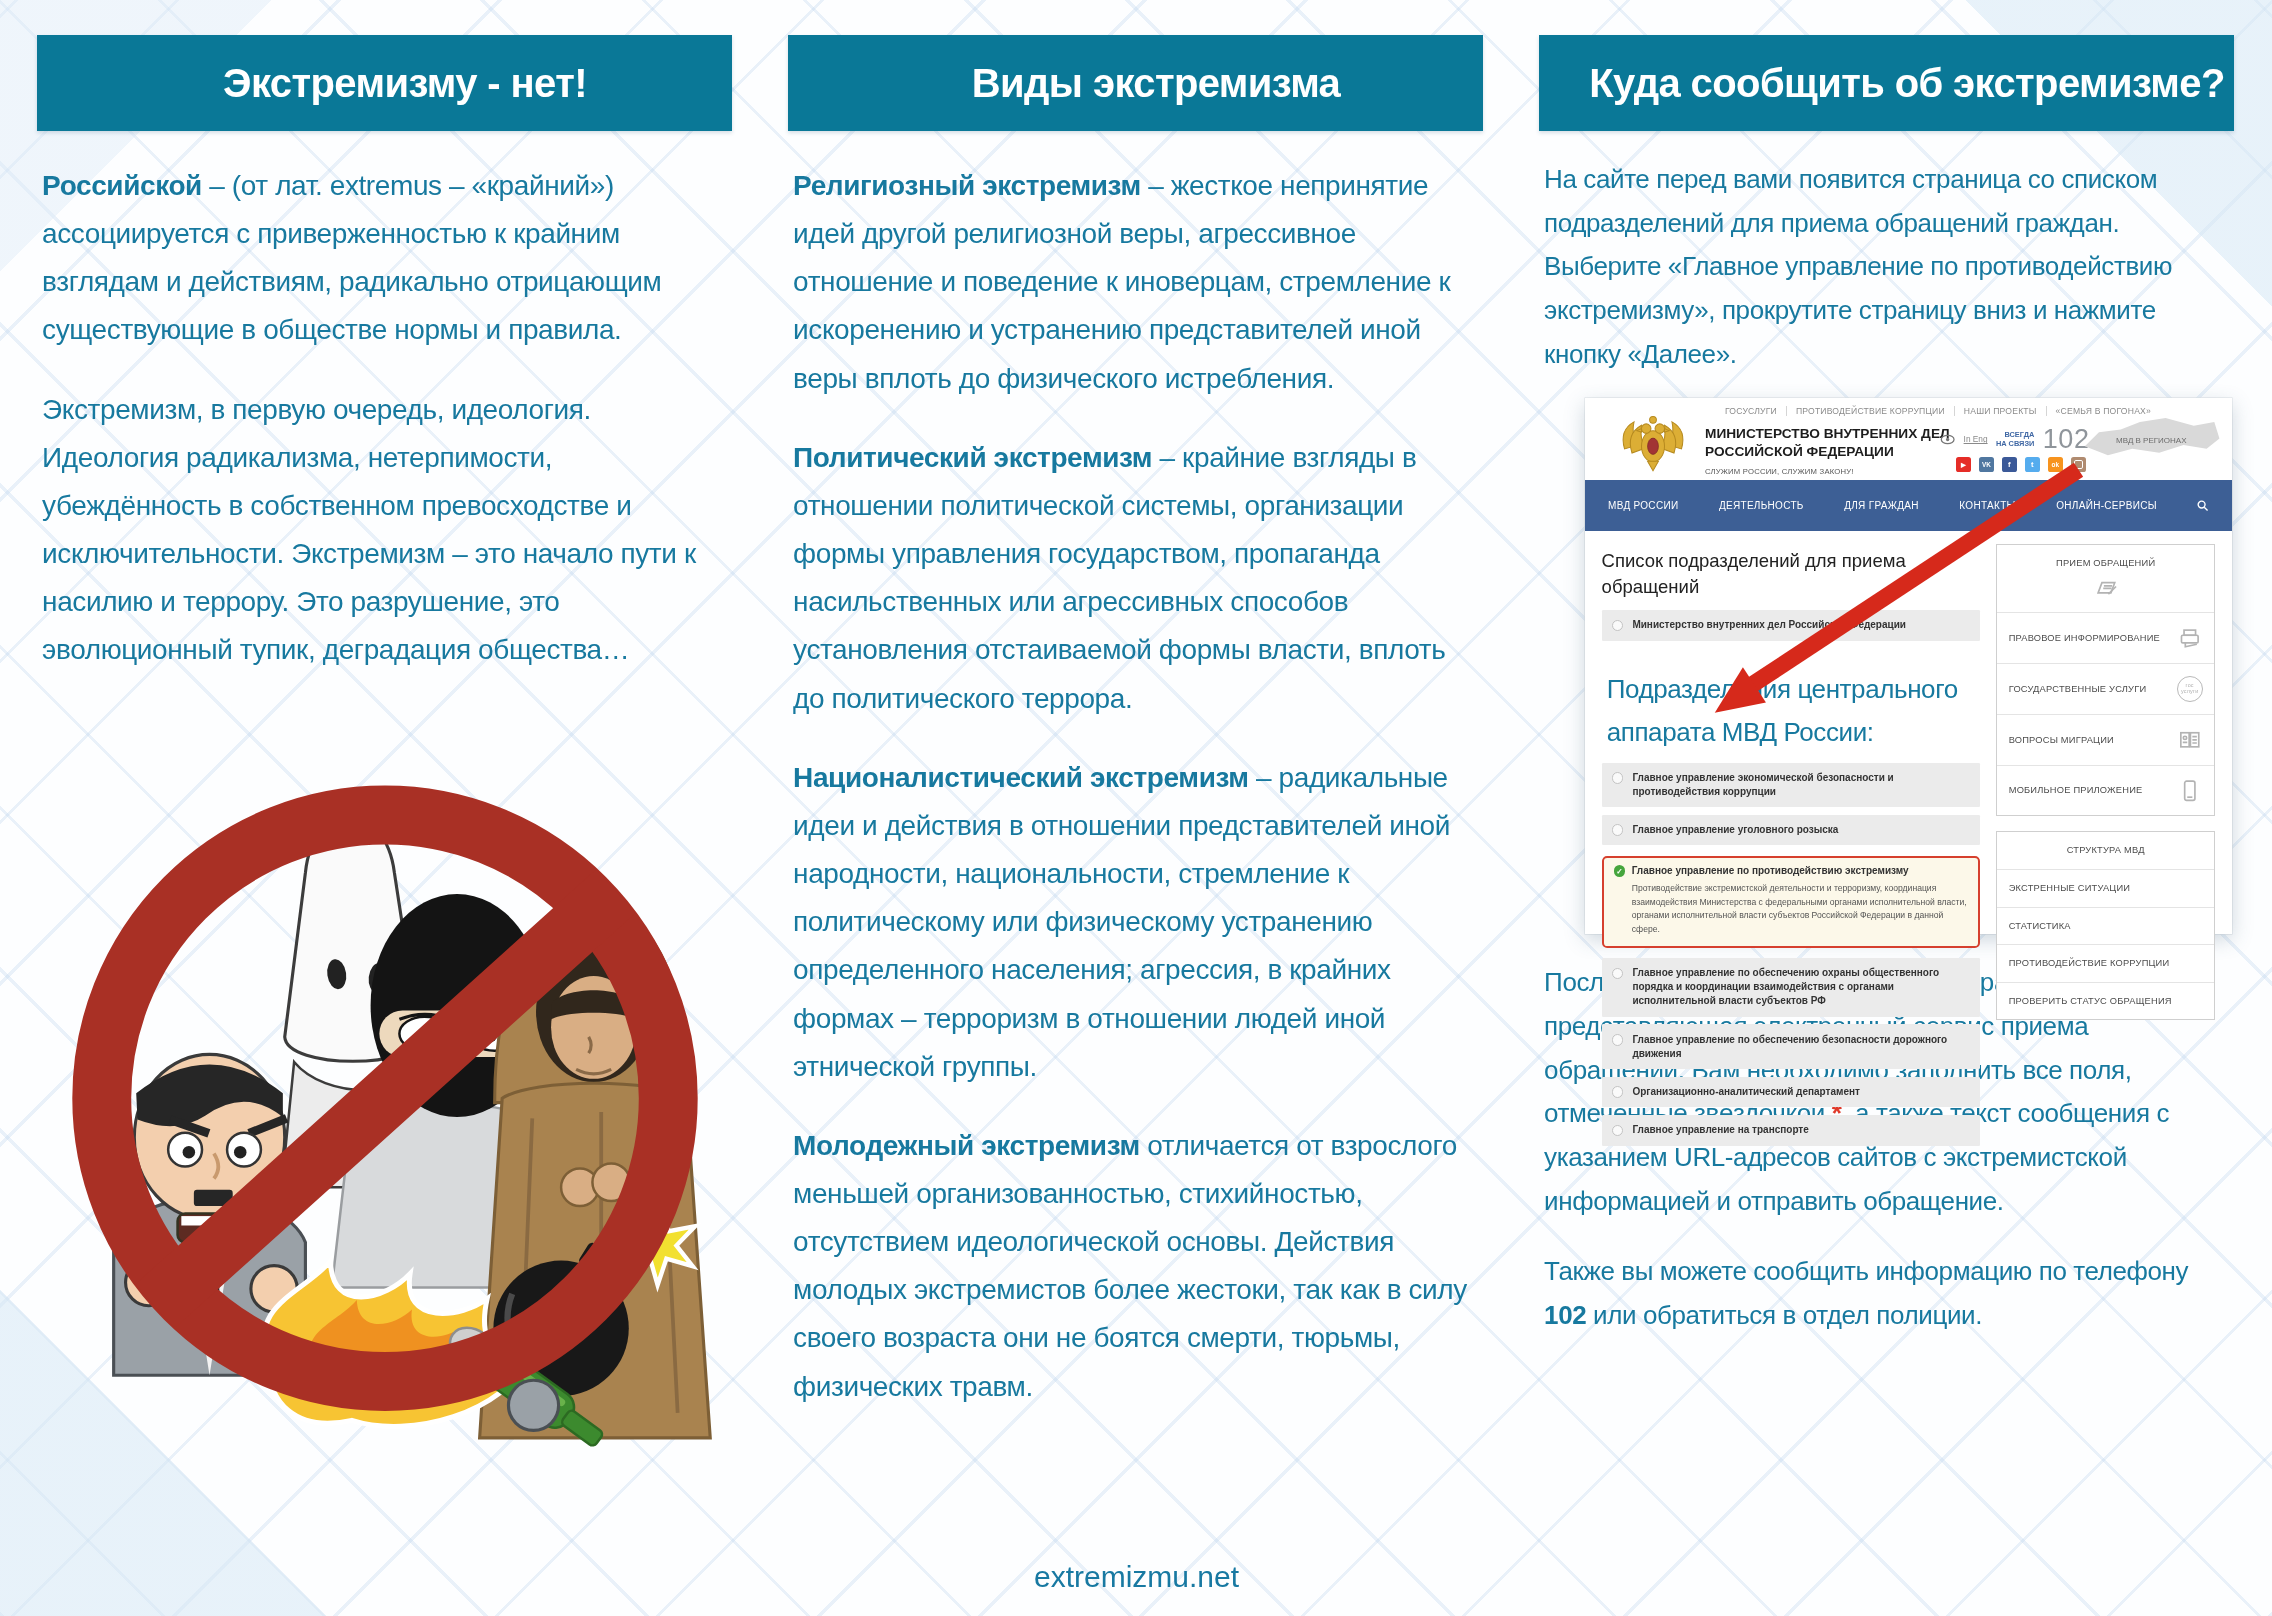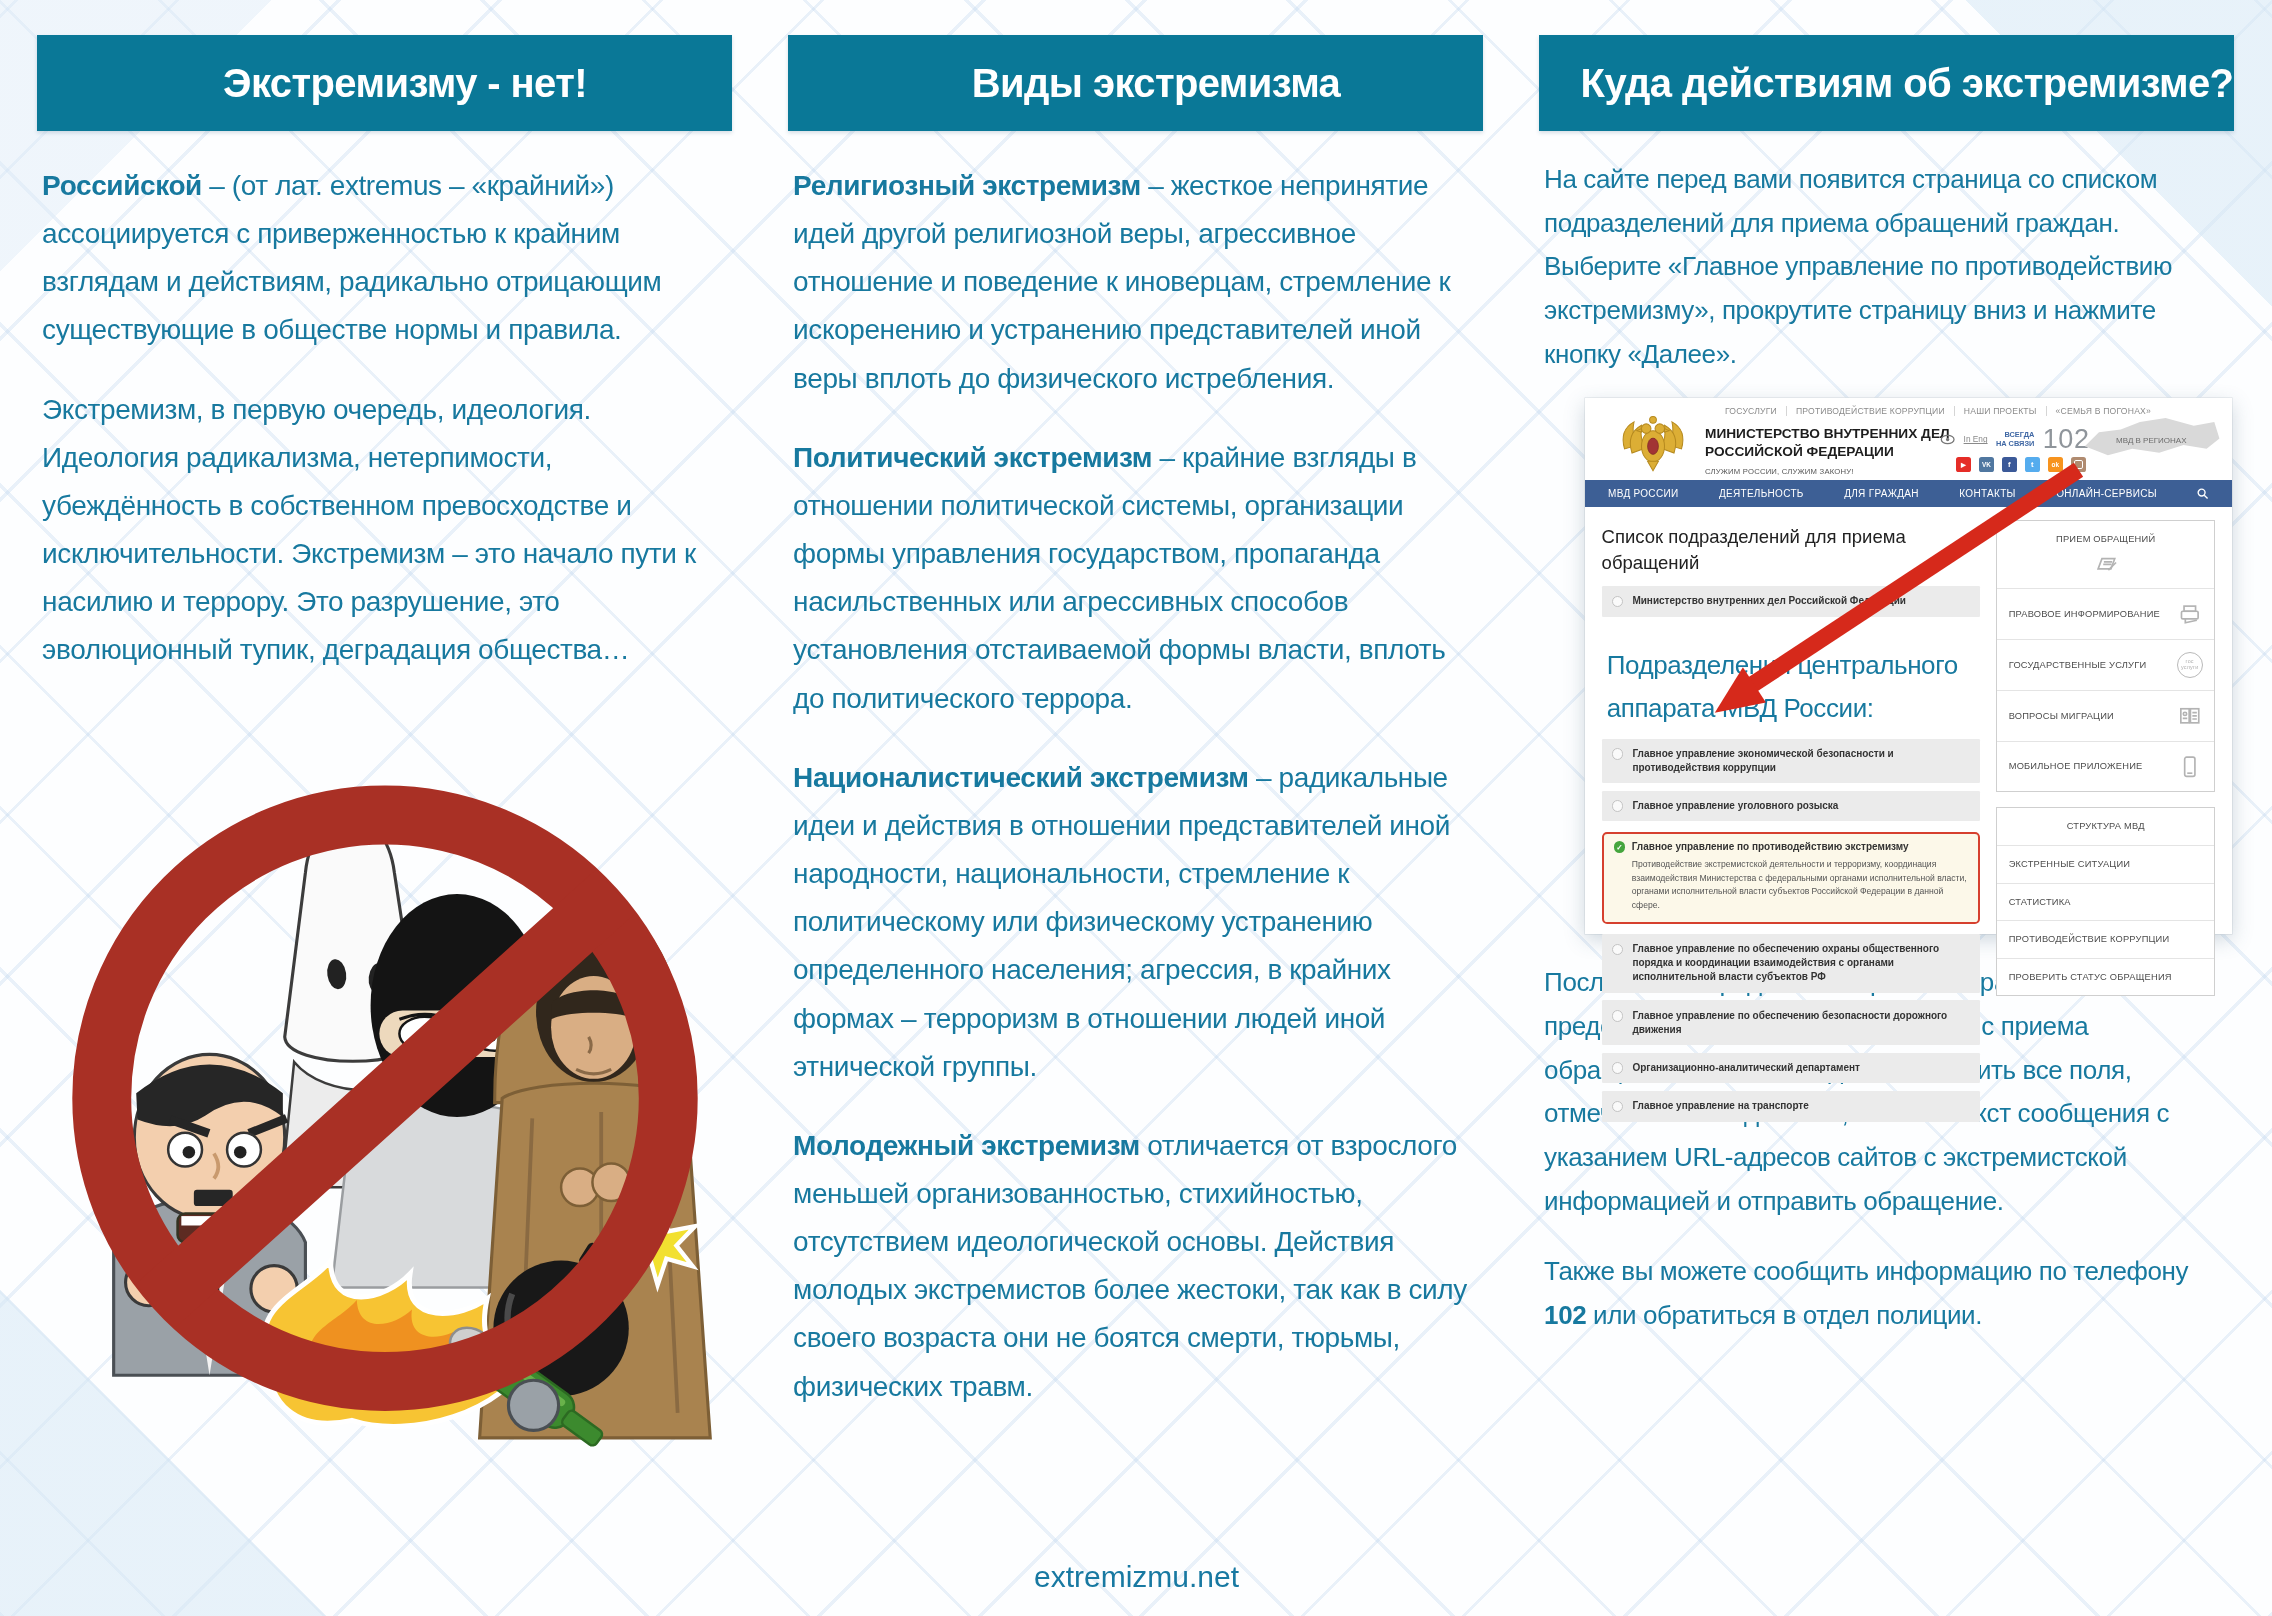--- a/index.html
+++ b/index.html
@@ -60,21 +60,21 @@
   .si-vk{background:#5077a0;font-size:6.4px;}
   .si-fb{background:#3b5998;}
   .si-tw{background:#55acee;}
   .si-ok{background:#f7931e;font-size:6.4px;}
   .si-ig{background:#b08b70;position:relative;}
   .si-ig::before{content:"";width:7px;height:7px;border:1.3px solid #fff;border-radius:1.9px;}
   .mvd-map{position:absolute;right:10.2px;top:10.2px;width:141px;height:61px;}
   .mvd-map-label{position:absolute;left:0;right:0;top:27px;text-align:center;
       font-size:8px;color:#6b6b6b;}
   .mvd-nav{height:27px;background:#3d5f95;display:flex;align-items:center;
-      padding:0 23px;justify-content:space-between;}
+      padding:12px 23px;justify-content:space-between;}
   .mvd-nav-item{color:#fff;font-size:10px;letter-spacing:0.3px;}
   .mvd-body{display:flex;gap:16.6px;padding:12.8px 16.6px;}
   .mvd-main{width:378px;flex:0 0 378px;}
   .mvd-h1{font-size:18.5px;color:#222;font-weight:normal;line-height:1.4;width:320px;margin:3.8px 0 10.2px;}
   .mrow{background:#ebebeb;border-radius:1.3px;display:flex;gap:9px;align-items:flex-start;
       padding:8.3px 10.2px;margin:7.7px 0;}
   .mrow-label{font-size:10px;font-weight:bold;color:#333;line-height:1.4;}
   .radio{width:9.6px;height:9.6px;border:1.3px solid #c3c3c3;border-radius:50%;
       background:#fafafa;flex:0 0 9.6px;margin-top:1.3px;}
   .msection{font-size:10px;color:#444;margin:11.5px 0 3.8px;}
@@ -189,21 +189,21 @@
 
   <div class="col col-middle">
     <div class="col-header">Виды экстремизма</div>
     <p><b>Религиозный экстремизм</b><span> – жесткое непринятие идей другой религиозной веры, агрессивное отношение и поведение к иноверцам, стремление к искоренению и устранению представителей иной веры вплоть до физического истребления.</span></p>
     <p><b>Политический экстремизм</b><span> – крайние взгляды в отношении политической системы, организации формы управления государством, пропаганда насильственных или агрессивных способов установления отстаиваемой формы власти, вплоть до политического террора.</span></p>
     <p><b>Националистический экстремизм</b><span> – радикальные идеи и действия в отношении представителей иной народности, национальности, стремление к политическому или физическому устранению определенного населения; агрессия, в крайних формах – терроризм в отношении людей иной этнической группы.</span></p>
     <p><b>Молодежный экстремизм</b><span> отличается от взрослого меньшей организованностью, стихийностью, отсутствием идеологической основы. Действия молодых экстремистов более жестоки, так как в силу своего возраста они не боятся смерти, тюрьмы, физических травм.</span></p>
   </div>
 
   <div class="col col-right">
-    <div class="col-header">Куда действиям об экстремизме?</div>
+    <div class="col-header">Куда сообщить об экстремизме?</div>
     <p>На сайте перед вами появится страница со списком подразделений для приема обращений граждан. Выберите «Главное управление по противодействию экстремизму», прокрутите страницу вниз и нажмите кнопку «Далее».</p>
 
     <div class="mvd-card">
       <div class="mvd-head">
         <div class="mvd-toplinks">
           <span>ГОСУСЛУГИ</span>
           <span>ПРОТИВОДЕЙСТВИЕ КОРРУПЦИИ</span>
           <span>НАШИ ПРОЕКТЫ</span>
           <span>«СЕМЬЯ В ПОГОНАХ»</span>
         </div>

